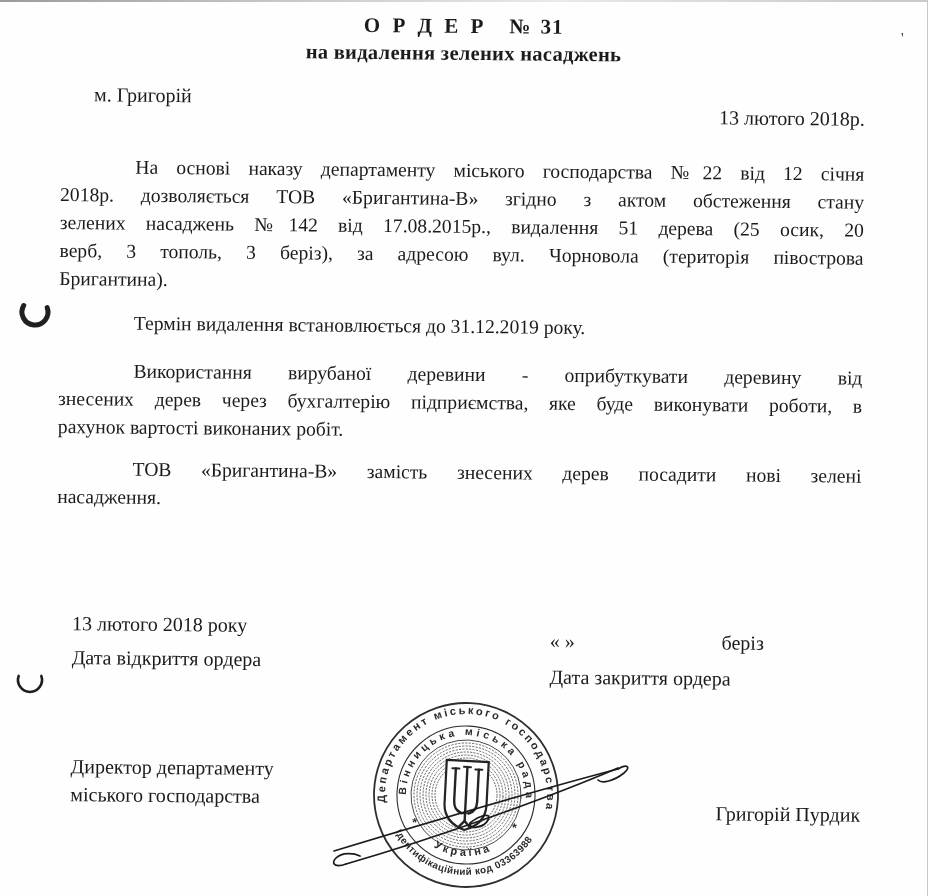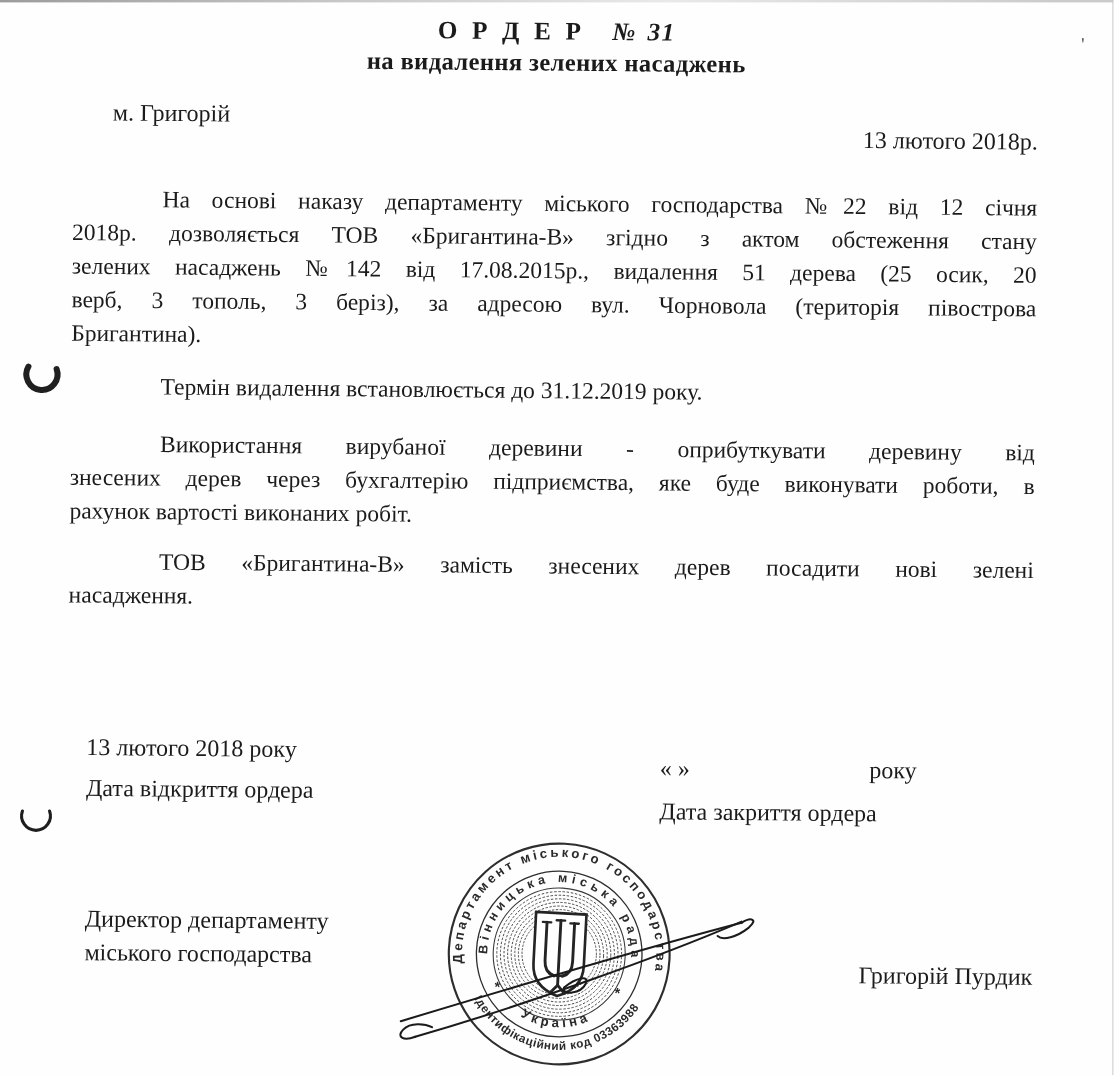--- a/index.html
+++ b/index.html
@@ -8,21 +8,21 @@
     background:#fefefe; overflow:hidden;
     font-family:"Liberation Serif", serif; color:#1b1b1b;
   }
   .scan-edge-top { position:absolute; left:0; top:0; width:100%; height:2px;
     background:linear-gradient(to right,#4a4a4a,#9a9a9a 30%,#d8d8d8 60%,#a0a0a0 95%); opacity:.55; }
   .scan-edge-right { position:absolute; right:0; top:0; width:1px; height:100%; background:#c9c9c9; }
   .content { position:absolute; left:0; top:0; width:928px;
     transform:rotate(0.55deg); transform-origin:60px 0; }
   .title-line { text-align:center; font-weight:bold; font-size:21px; margin-top:10px;
     letter-spacing:2px; word-spacing:3px; }
-  .title-num { margin-left:24px; letter-spacing:1px;font-style:italic; }
+  .title-num { margin-left:24px; letter-spacing:1px; }
   .subtitle { text-align:center; font-weight:bold; font-size:20.5px; margin-top:3px; letter-spacing:.3px; }
   .meta { display:flex; justify-content:space-between; align-items:flex-start;
     padding:0 62px 0 95px; margin-top:21px; font-size:20px; line-height:24px; }
   .meta .date { margin-top:17px; }
   .para { margin:0; padding:0 62px; font-size:19.6px; line-height:28px; }
   .line { text-align:justify; text-align-last:justify; }
   .line.first { text-indent:75px; }
   .line.last { text-align-last:left; }
   .p1 { margin-top:30px; } .p2 { margin-top:16px; } .p3 { margin-top:20px; } .p4 { margin-top:14px; }
   .dates-row { display:flex; padding:0 62px 0 78px; margin-top:98px; font-size:20px; line-height:28px; }
@@ -95,21 +95,21 @@
     </div>
 
     <div class="dates-row">
       <div class="open-col">
         <div>13 лютого 2018 року</div>
         <div class="open-label">Дата відкриття ордера</div>
       </div>
       <div class="close-col">
         <div class="close-line">
           <span>«   »</span>
-          <span>року</span>
+          <span>беріз</span>
         </div>
         <div class="close-label">Дата закриття ордера</div>
       </div>
     </div>
 
     <div class="sig-row">
       <div class="sig-position">
         <div>Директор департаменту</div>
         <div>міського господарства</div>
       </div>

